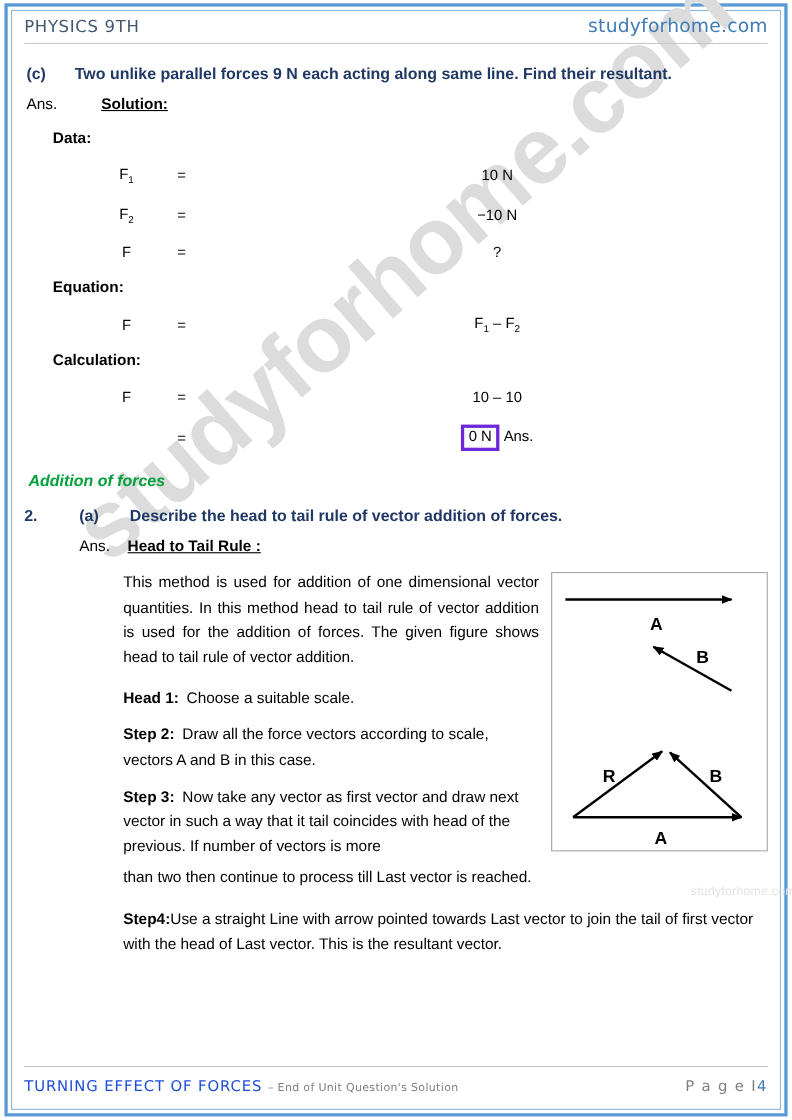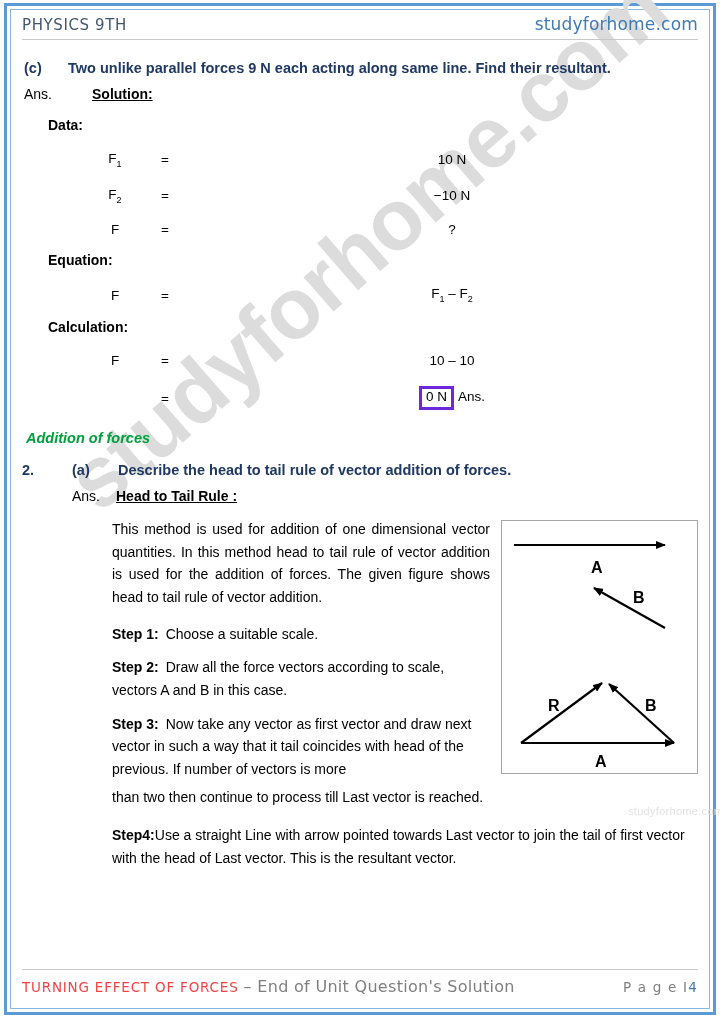--- a/index.html
+++ b/index.html
@@ -272,27 +272,27 @@
     background: #c8c8c8;
     margin-bottom: 7px;
   }
   .footer-row {
     display: flex;
     justify-content: space-between;
     align-items: baseline;
     font-family: "DejaVu Sans", sans-serif;
   }
   .f-unit {
-    color: #ef4444;
+    color: #1d4ed8;
     font-size: 13.5px;
     letter-spacing: 0.8px;
   }
   .f-sub {
     color: #7f7f7f;
-    font-size: 16px;
+    font-size: 10px;
     letter-spacing: 0.3px;
   }
   .f-page {
     color: #7f7f7f;
     font-size: 13.5px;
     letter-spacing: 1.2px;
   }
   .f-pagenum { color: #3f7cb5; }
 </style>
 </head>
@@ -384,21 +384,21 @@
     <div class="q2-ansrow">
       <div class="q2-ans-lbl ans-label">Ans.</div>
       <div class="ans-head">Head to Tail Rule :</div>
     </div>
   </div>
 
   <div class="body-area">
     <div class="txt-col">
       <p class="para">This method is used for addition of one dimensional vector quantities. In this method head to tail rule of vector addition is used for the addition of forces. The given figure shows head to tail rule of vector addition.</p>
 
-      <p class="step"><b>Step 1:</b><span class="gap"></span><span>Choose a suitable scale.</span></p>
+      <p class="step"><b>Head 1:</b><span class="gap"></span><span>Choose a suitable scale.</span></p>
 
       <p class="step"><b>Step 2:</b><span class="gap"></span><span>Draw all the force vectors according to scale, vectors A and B in this case.</span></p>
 
       <p class="step"><b>Step 3:</b><span class="gap"></span><span>Now take any vector as first vector and draw next vector in such a way that it tail coincides with head of the previous. If number of vectors is more</span></p>
     </div>
 
     <div class="wide-line tail-line">than two then continue to process till Last vector is reached.</div>
 
     <div class="wide-line step4"><b>Step4:</b><span class="gap"></span><span>Use a straight Line with arrow pointed towards Last vector to join the tail of first vector with the head of Last vector. This is the resultant vector.</span></div>
   </div>

